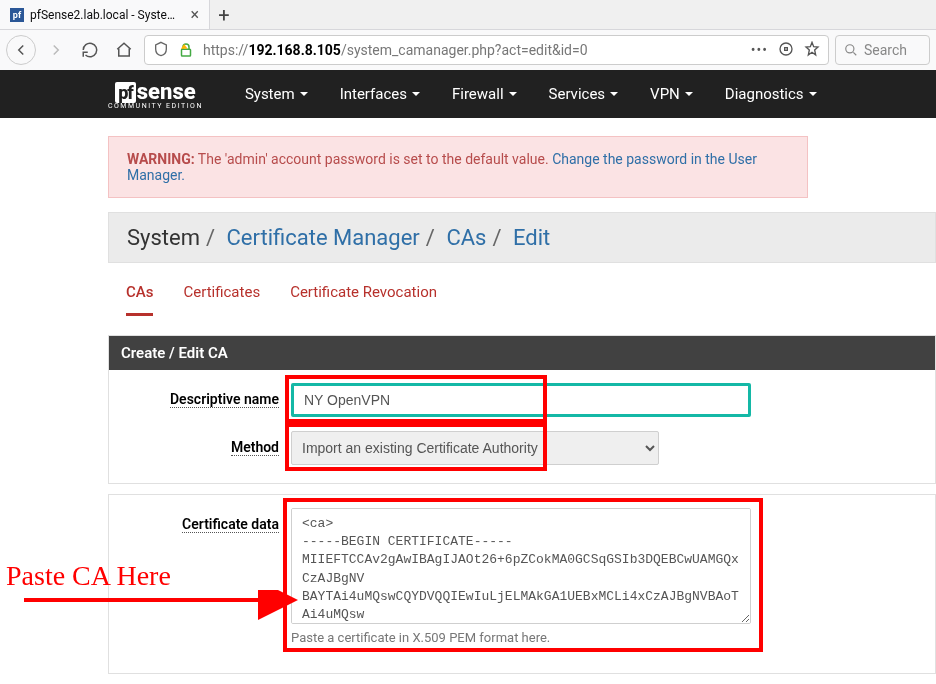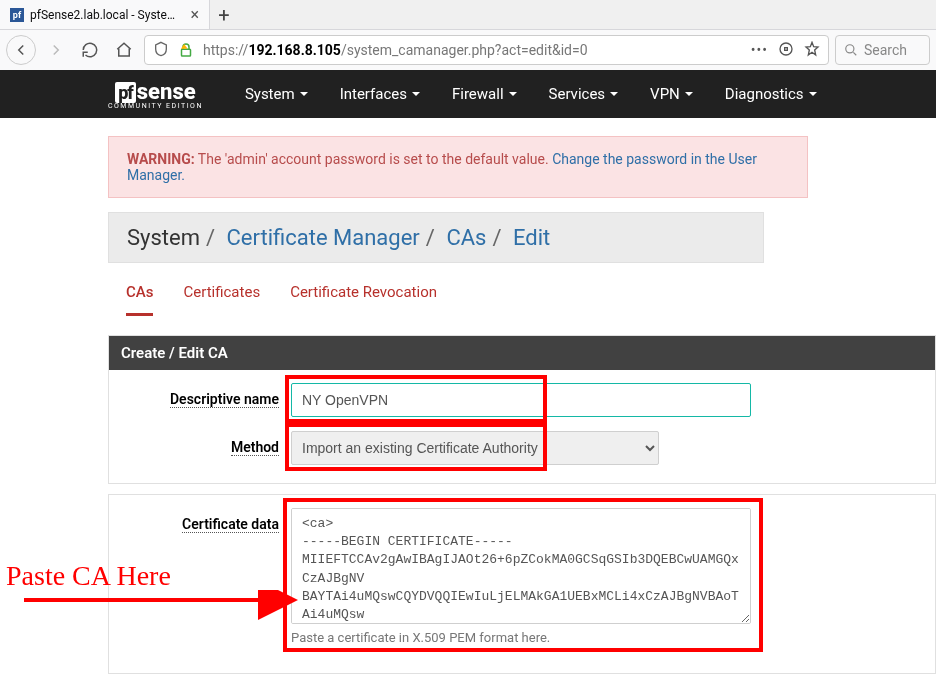--- a/index.html
+++ b/index.html
@@ -37,39 +37,39 @@
 
   .page-wrap { padding: 0 0 0 108px; width: 936px; }
   .content-pad-right { padding-right: 0; }
 
   
   .alert-warning { background:#fbe3e4; border:1px solid #f4c2c3; margin:18px 0 14px 0; padding:14px 18px; color:#b74c4c; font-size:14px; width:700px; }
   .alert-warning strong { font-weight:700; }
   .alert-warning a { color:#2f6fa7; text-decoration:none; }
 
   
-  .breadcrumb-box { background:#ebebeb; border:1px solid #e0e0e0; padding:12px 18px; width:656px; font-size:22px; }
+  .breadcrumb-box { background:#ebebeb; border:1px solid #e0e0e0; padding:12px 18px; width:828px; font-size:22px; }
   .bc-sep { color:#666; padding:0 6px; }
   .bc-link { color:#2f6fa7; text-decoration:none; }
   .bc-root { color:#333; }
 
   
   .tabs { display:flex; gap:30px; padding:20px 18px 0 18px; border-bottom:1px solid #fff; width:828px; }
   .tab-link { color:#b7312c; font-size:15px; padding-bottom:12px; text-decoration:none; cursor:pointer; }
   .tab-link.active { border-bottom:3px solid #b7312c; font-weight:500; }
 
   
   .panel { width:828px; margin-top:18px; border:1px solid #e0e0e0; }
   .panel-heading { background:#414141; color:#fff; font-size:15px; font-weight:600; padding:8px 12px; }
   .panel-body { padding:10px 12px 14px 12px; }
   .form-row { display:flex; align-items:flex-start; margin:3px 0 14px 0; }
   .form-label-col { width:170px; text-align:right; padding-right:12px; padding-top:8px; font-weight:600; }
   .form-label-col span { border-bottom:1px dotted #555; cursor:help; }
   .form-input-col { flex:1; position:relative; }
-  input.form-control { width:460px; height:34px; border:1px solid #14b8a6; border-radius:2px; padding:0 10px; font-size:14px; color:#555; }
+  input.form-control { width:460px; height:34px; border:3px solid #14b8a6; border-radius:2px; padding:0 10px; font-size:14px; color:#555; }
   select.form-control { width:368px; height:34px; border:1px solid #cfcfcf; border-radius:2px; padding:0 6px; font-size:14px; color:#555; background:#efefef; }
   textarea.form-control { width:460px; height:116px; border:1px solid #cfcfcf; border-radius:2px; padding:6px 10px; font-family: "Courier New", monospace; font-size:13px; color:#555; resize:both; overflow-y:scroll; line-height:1.4; }
   .help-text { font-size:13px; color:#777; margin-top:3px; }
 
   
   .redbox { position:absolute; border:4px solid #ff0000; pointer-events:none; }
 
   
   .annot { position:absolute; left:6px; top:560px; color:#ff0000; font-family: "Times New Roman", serif; font-size:28px; font-weight:400; pointer-events:none; }
   .arrow-svg { position:absolute; left:24px; top:590px; pointer-events:none; }

